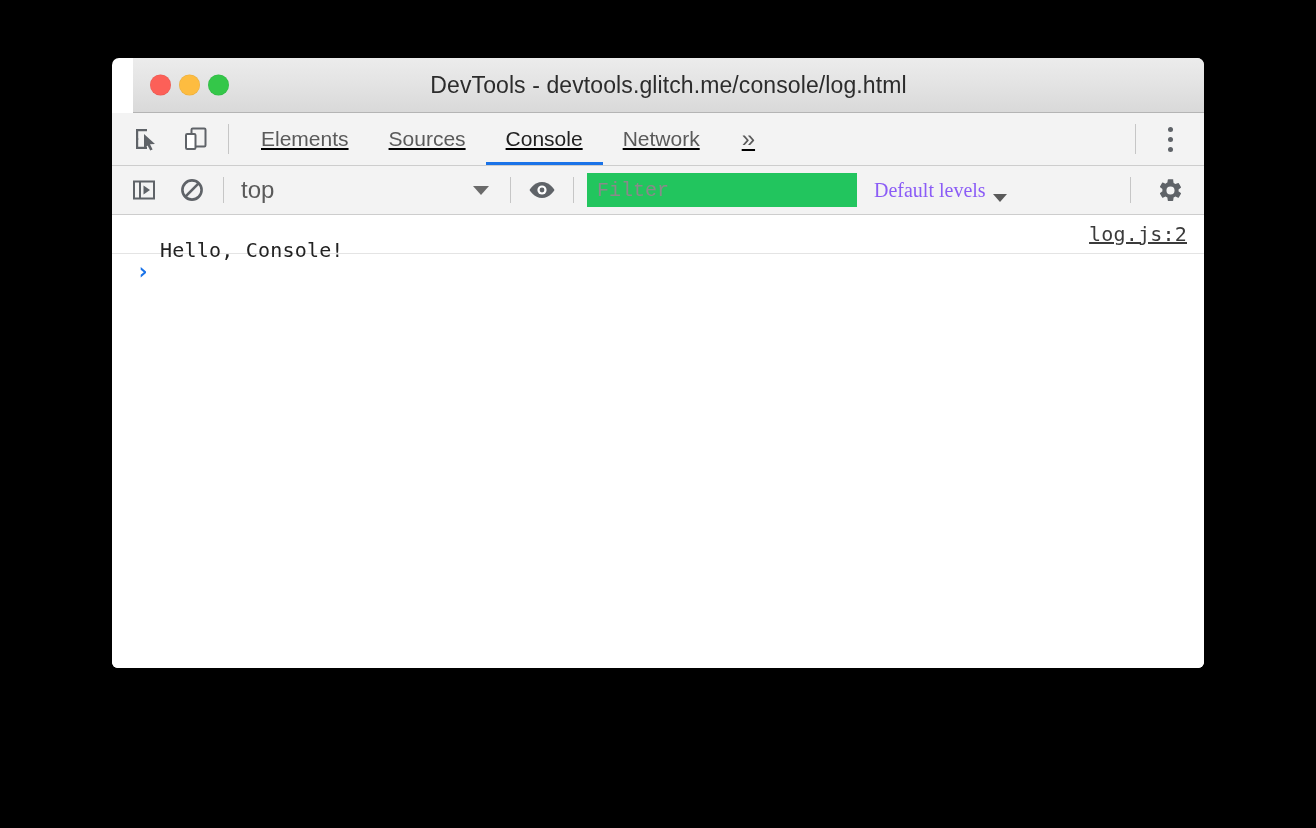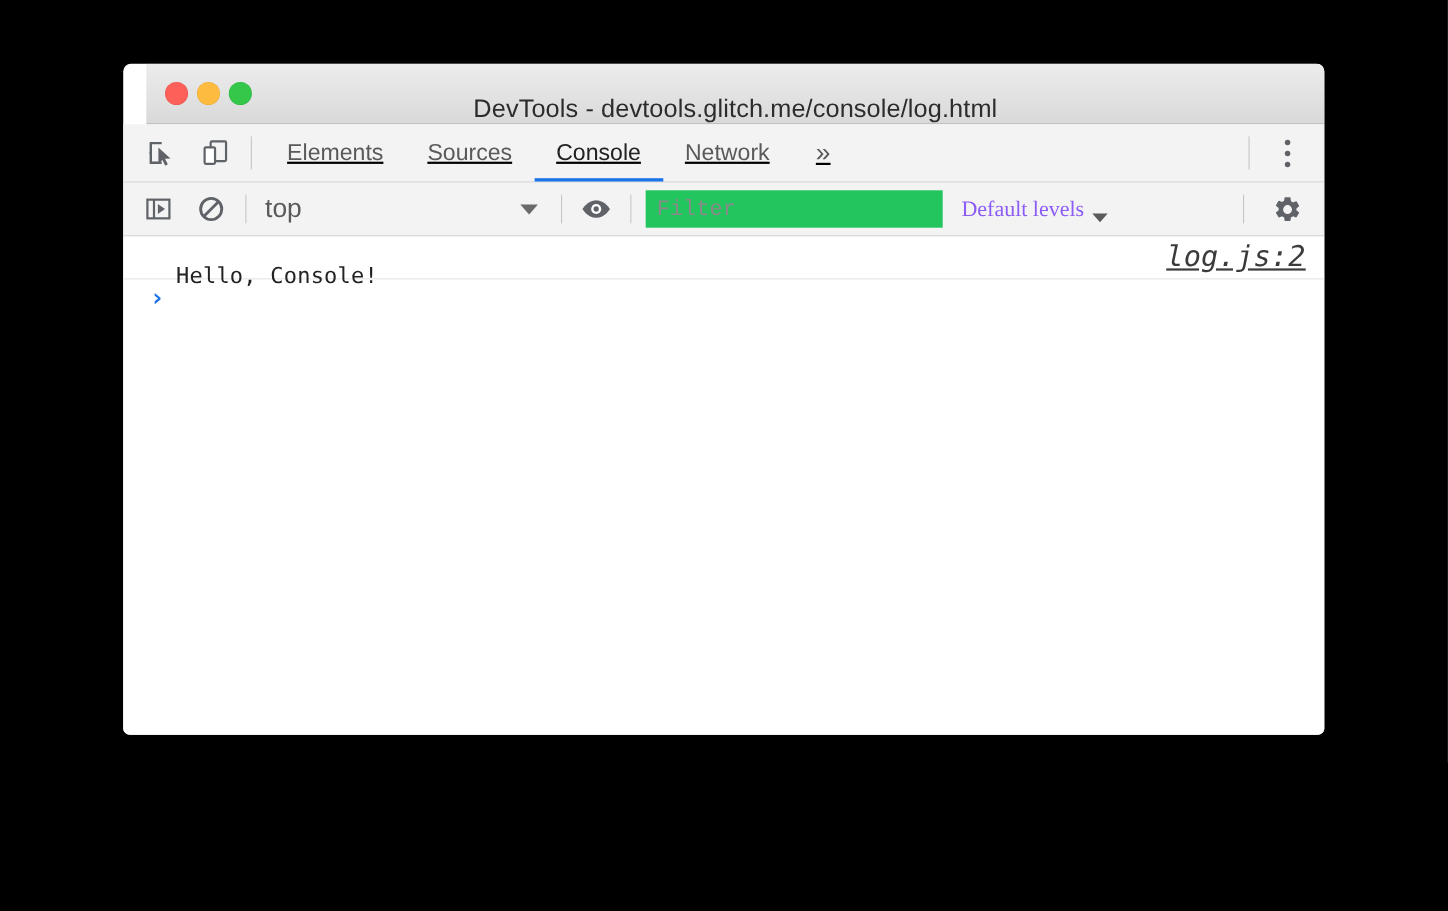--- a/index.html
+++ b/index.html
@@ -32,21 +32,21 @@
     box-shadow: 0 0 0 0.5px rgba(0,0,0,0.35);
   }
 
   
   .titlebar {
     position: relative;
     height: 54px;
     background: linear-gradient(to bottom, #ececec 0%, #e4e4e4 45%, #d9d9d9 100%);
     border-bottom: 1px solid #b4b4b4;
     display: flex;
-    align-items: flex-end;
+    align-items: center;
     margin-left: 21px;
   }
 
   .traffic-lights {
     position: absolute;
     left: 17px;
     top: 50%;
     transform: translateY(-50%);
     display: flex;
     gap: 8px;
@@ -266,26 +266,25 @@
     font-family: "DejaVu Sans Mono", monospace;
     font-size: 20px;
     color: #222222;
     white-space: pre;
     letter-spacing: 0.2px;
     margin-top: 31px;
   }
   .log-source {
     margin-left: auto;
     font-family: "DejaVu Sans Mono", monospace;
-    font-size: 26px;
+    font-size: 20px;
     color: #3b3b3b;
     text-decoration: underline;
     cursor: default;
     letter-spacing: 0.2px;
-    font-style: italic;
   }
   .prompt-row {
     display: flex;
     align-items: flex-start;
     height: 40px;
     padding-left: 24px;
     padding-top: 6px;
   }
   .prompt-arrow {
     color: #1a73e8;

